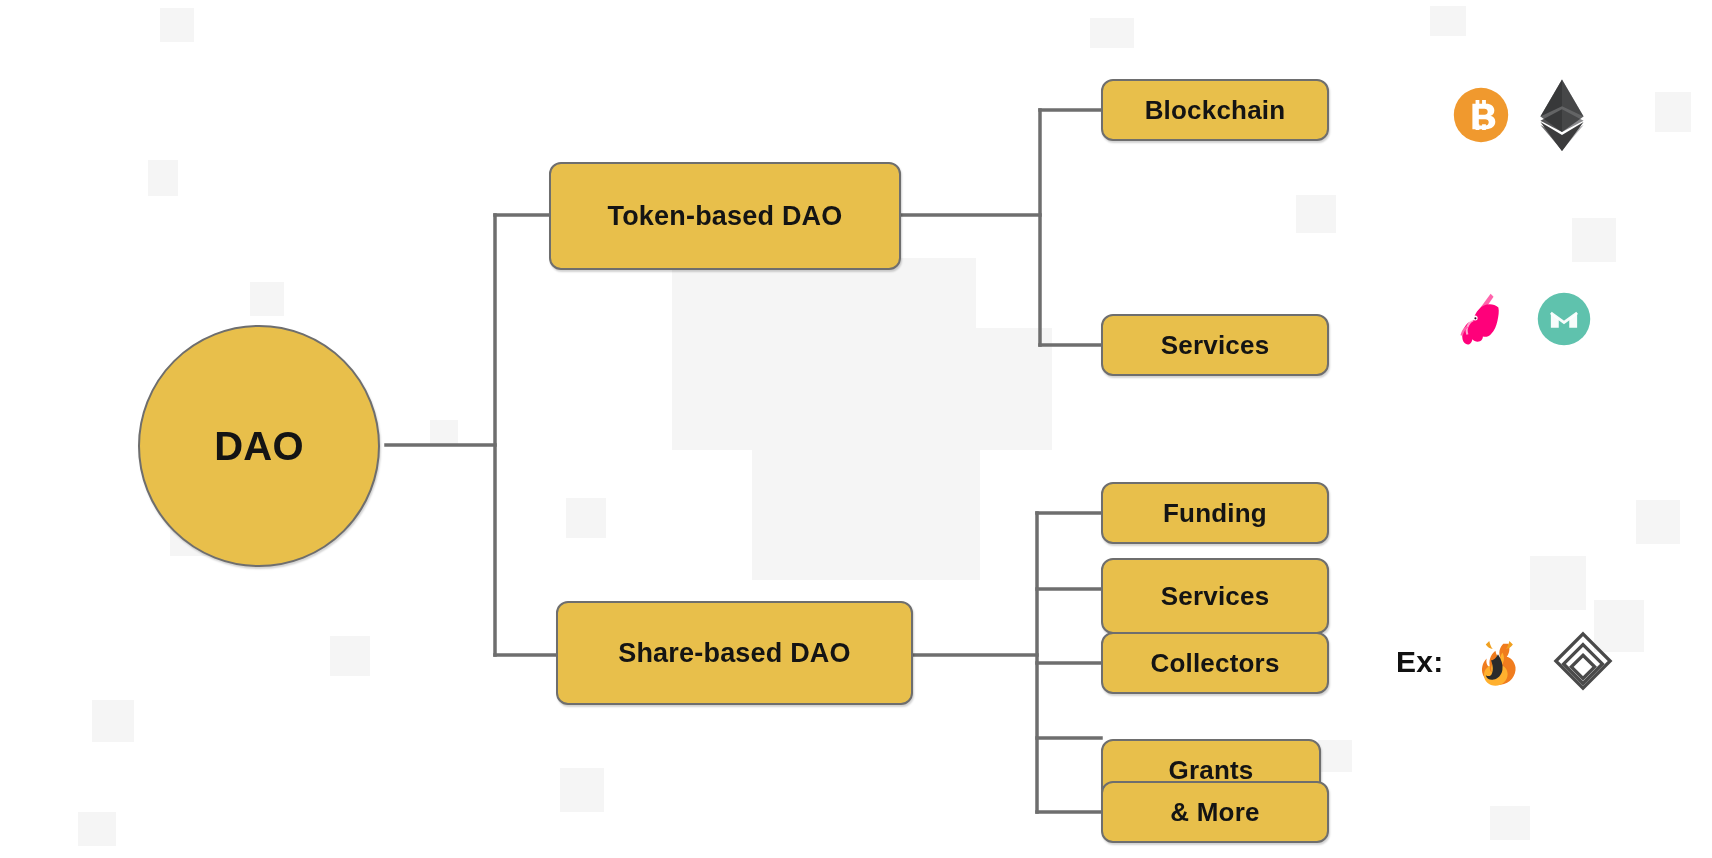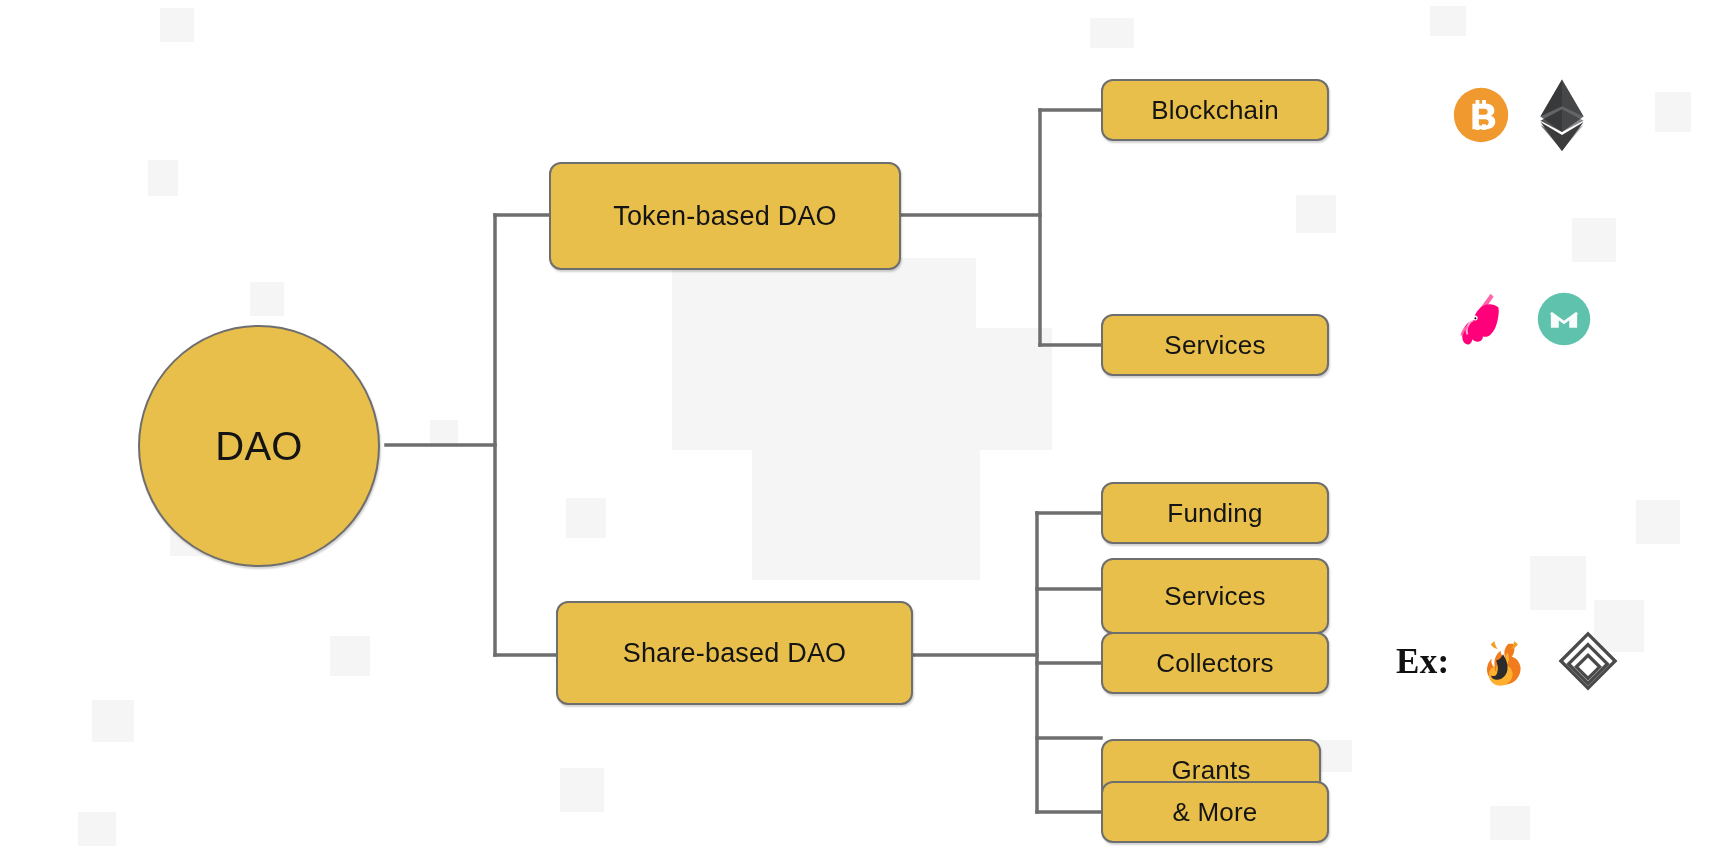--- a/index.html
+++ b/index.html
@@ -37,44 +37,43 @@
     position: absolute;
     z-index: 2;
     box-sizing: border-box;
     background: #e8bf4b;
     border: 2px solid #6e6e6e;
     border-radius: 12px;
     color: #141414;
     display: flex;
     align-items: center;
     justify-content: center;
-    font-weight: normal;
+    font-weight: bold;
     letter-spacing: 0.2px;
     box-shadow: 1px 2px 2px rgba(0,0,0,0.18);
   }
   .node.root {
     border-radius: 50%;
     font-size: 40px;
   }
   .node.lvl1 { font-size: 27px; }
   .node.lvl2 { font-size: 26px; }
 
   .iconrow {
     position: absolute;
     z-index: 3;
     display: flex;
     align-items: center;
     gap: 26px;
   }
   .ex-label {
-    font-size: 35px;
+    font-size: 30px;
     font-weight: bold;
     color: #111111;
     letter-spacing: 0.3px;
-    font-family: Liberation Serif, serif;
   }
   .ico { display: block; }
 </style>
 </head>
 <body>
 
 <div id="canvas">
 
   <div id="watermark">
     <div class="wm" style="left:160px;  top:8px;   width:34px; height:34px;"></div>

